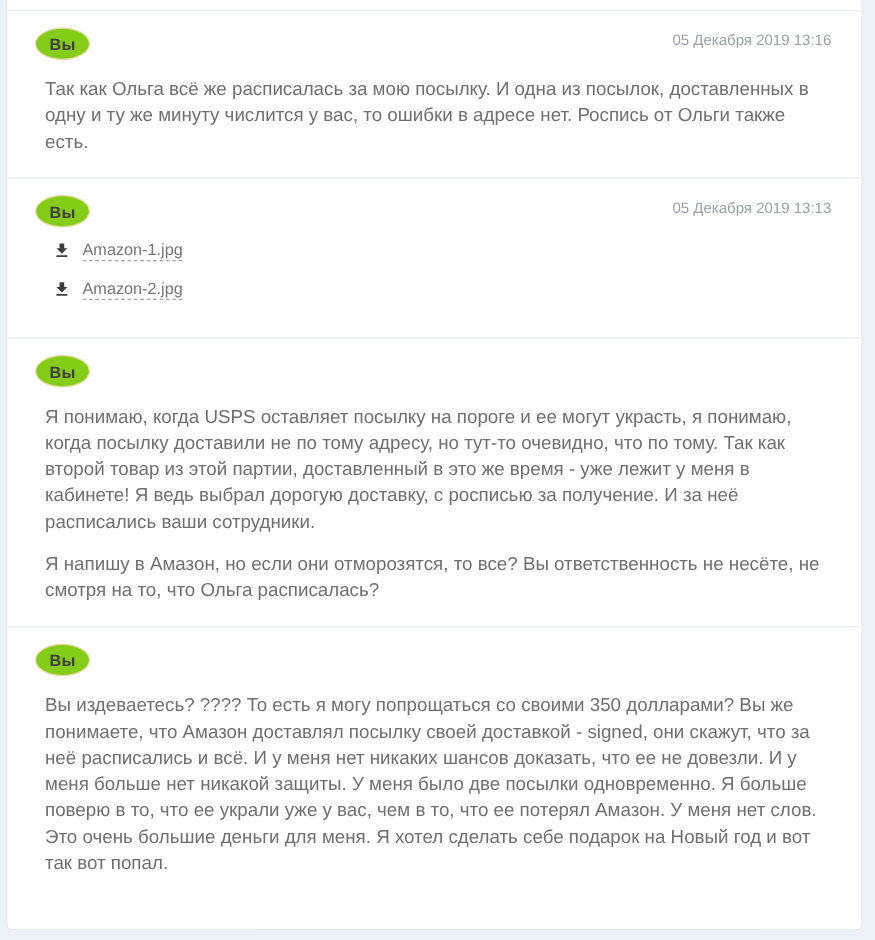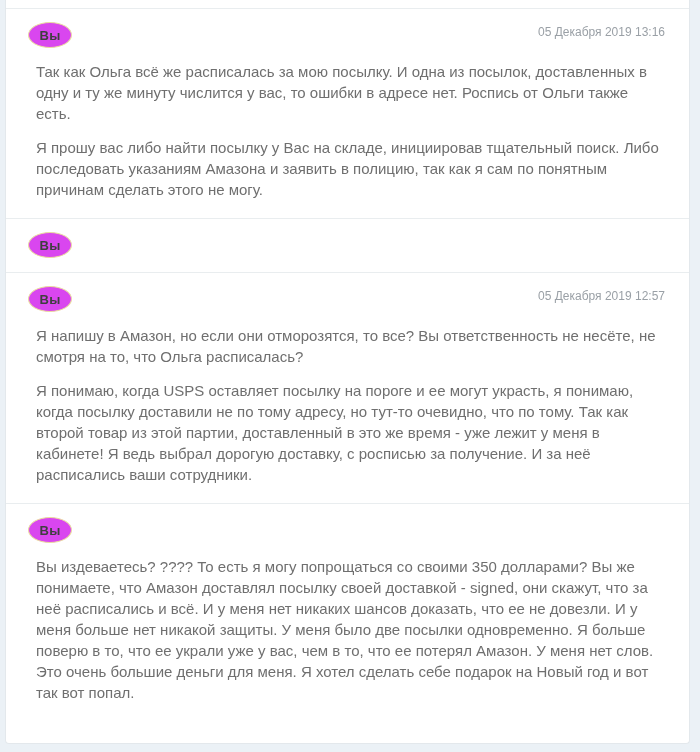--- a/index.html
+++ b/index.html
@@ -41,21 +41,21 @@
     justify-content: space-between;
     align-items: flex-start;
   }
   .avatar {
     display: inline-flex;
     align-items: center;
     justify-content: center;
     min-width: 44px;
     height: 26px;
     box-sizing: border-box;
-    background: #d946ef;
+    background: #84cc16;
     border: 1px solid #ead9a2;
     border-radius: 50%;
     padding: 0 6px;
   }
   .avatar-label {
     font-size: 13px;
     font-weight: bold;
     color: #3f3f3f;
     letter-spacing: 0.2px;
   }
@@ -112,43 +112,60 @@
   <div class="message-list">
   <section class="message">
     <div class="msg-head">
       <span class="avatar">
         <span class="avatar-label">Вы</span>
       </span>
       <span class="timestamp">05 Декабря 2019 13:16</span>
     </div>
     <div class="msg-body">
           <p class="para">Так как Ольга всё же расписалась за мою посылку. И одна из посылок, доставленных в одну и ту же минуту числится у вас, то ошибки в адресе нет. Роспись от Ольги также есть.</p>
-          <p class="para">Я прошу вас либо найти посылку у Вас на складе, инициировав тщательный поиск. Либо последовать указаниям Амазона и заявить в полицию, так как я сам по понятным причинам сделать этого не могу.</p>
         </div>
 
   </section>
 
   <section class="message">
     <div class="msg-head">
       <span class="avatar">
         <span class="avatar-label">Вы</span>
       </span>
+      <span class="timestamp">05 Декабря 2019 13:13</span>
     </div>
+    <div class="attachments">
+          <div class="attachment">
+            <span class="dl-icon">
+              <svg width="15" height="15" viewBox="0 0 24 24">
+                <path d="M19 9h-4V3H9v6H5l7 7 7-7zM5 18v2h14v-2H5z" fill="#3c3c3c"></path>
+              </svg>
+            </span>
+            <a class="att-name">Amazon-1.jpg</a>
+          </div>
+          <div class="attachment">
+            <span class="dl-icon">
+              <svg width="15" height="15" viewBox="0 0 24 24">
+                <path d="M19 9h-4V3H9v6H5l7 7 7-7zM5 18v2h14v-2H5z" fill="#3c3c3c"></path>
+              </svg>
+            </span>
+            <a class="att-name">Amazon-2.jpg</a>
+          </div>
+        </div>
   </section>
 
   <section class="message">
     <div class="msg-head">
       <span class="avatar">
         <span class="avatar-label">Вы</span>
       </span>
-      <span class="timestamp">05 Декабря 2019 12:57</span>
     </div>
     <div class="msg-body">
+          <p class="para">Я понимаю, когда USPS оставляет посылку на пороге и ее могут украсть, я понимаю, когда посылку доставили не по тому адресу, но тут-то очевидно, что по тому. Так как второй товар из этой партии, доставленный в это же время - уже лежит у меня в кабинете! Я ведь выбрал дорогую доставку, с росписью за получение. И за неё расписались ваши сотрудники.</p>
           <p class="para">Я напишу в Амазон, но если они отморозятся, то все? Вы ответственность не несёте, не смотря на то, что Ольга расписалась?</p>
-          <p class="para">Я понимаю, когда USPS оставляет посылку на пороге и ее могут украсть, я понимаю, когда посылку доставили не по тому адресу, но тут-то очевидно, что по тому. Так как второй товар из этой партии, доставленный в это же время - уже лежит у меня в кабинете! Я ведь выбрал дорогую доставку, с росписью за получение. И за неё расписались ваши сотрудники.</p>
         </div>
 
   </section>
 
   <section class="message">
     <div class="msg-head">
       <span class="avatar">
         <span class="avatar-label">Вы</span>
       </span>
     </div>

